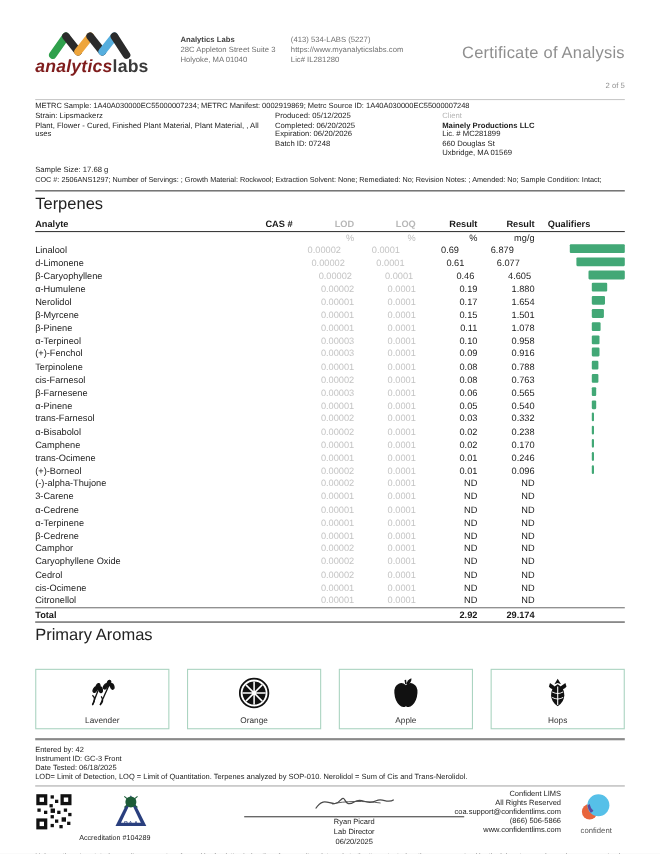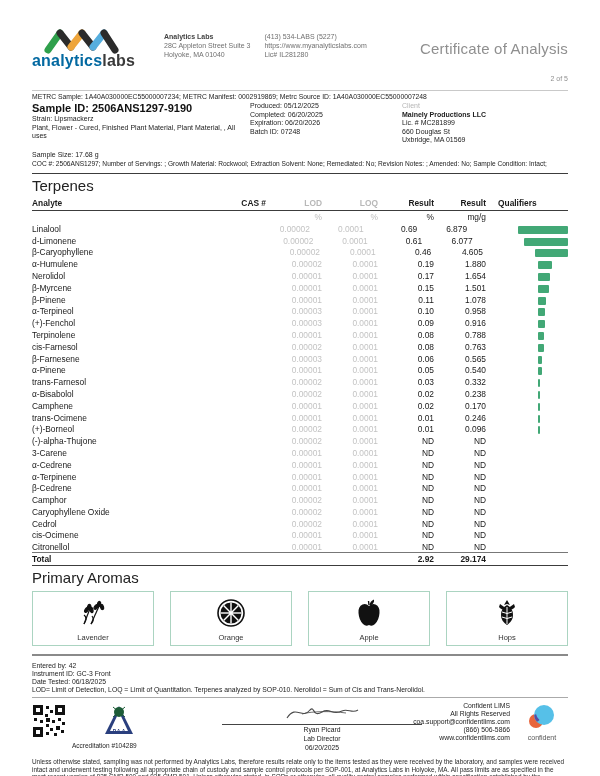--- a/index.html
+++ b/index.html
@@ -4,62 +4,62 @@
 <style>
   * { margin:0; padding:0; box-sizing:border-box; }
   body { background:#e9e9e9; font-family:"Liberation Sans", sans-serif; color:#1a1a1a; }
   .page { width:600px; height:776px; background:#ffffff; margin:0 auto; padding:28px 32px 0; overflow:hidden; position:relative; }
 
   
   .hdr { display:flex; align-items:flex-start; padding-bottom:8px; border-bottom:1px solid #c9c9c9; }
   .brand { width:118px; }
   .brand-zig { display:block; margin-left:12px; }
   .brand-word { font-size:16px; font-weight:bold; letter-spacing:.2px; line-height:14px; }
-  .brand-word .g { color:#0369a1; } .brand-word .d { color:#3a3a3a; }
+  .brand-word .g { color:#7f1d1d;font-style:italic; } .brand-word .d { color:#3a3a3a; }
   .hdr-col { font-size:7px; line-height:9px; color:#707070; margin-left:14px; margin-top:4px; }
   .hdr-col .strong { color:#444; font-weight:bold; }
   .hdr-right { margin-left:auto; text-align:right; margin-top:12px; }
   .coa-title { font-size:15px; color:#8f8f8f; letter-spacing:.2px; }
   .page-num { font-size:7px; color:#8f8f8f; margin-top:18px; }
 
   
   .sample-title { font-size:16px; font-weight:bold; margin-top:6px; color:#111; }
   .metrc { font-size:6.8px; color:#222; margin-top:2px; }
   .info-grid { display:grid; grid-template-columns:218px 152px auto; margin-top:2px; font-size:7px; line-height:8.6px; color:#222; }
   .sample-id { font-size:11px; font-weight:bold; line-height:13px; color:#111; }
   .client-label { color:#b5b5b5; }
   .client-name { font-weight:bold; }
   .meta-line { font-size:7px; margin-top:6px; color:#222; }
   .coc-line { font-size:6.6px; margin-top:2px; color:#222; }
 
   
   .sect-rule { border-top:1.5px solid #3c3c3c; margin-top:6px; }
   .sect-title { font-size:15px; color:#222; margin-top:3px; }
   .ttable { margin-top:4px; }
-  .thead, .trow, .turow { display:flex; align-items:flex-end; }
+  .thead, .trow, .turow { display:flex; align-items:flex-start; }
   .thead { font-size:8.4px; font-weight:bold; padding-bottom:2px; border-bottom:1.5px solid #3c3c3c; }
   .turow { font-size:8.4px; height:11px; }
   .trow { font-size:8.4px; height:11.8px; }
   .c-analyte { width:176px; text-align:left; }
   .c-cas { width:58px; text-align:right; }
   .c-lod { width:56px; text-align:right; }
   .c-loq { width:56px; text-align:right; }
   .c-pct { width:56px; text-align:right; }
   .c-mgg { width:52px; text-align:right; }
   .c-qual { width:38px; padding-left:12px; text-align:left; }
   .c-bar { flex:1; padding-left:14px; }
   .gray { color:#bdbdbd; }
   .thead .c-lod, .thead .c-loq { color:#b8b8b8; }
   .trow .c-lod, .trow .c-loq { color:#c3c3c3; }
   .bar { height:8px; background:#42a876; border-radius:1px; }
   .trow-total { display:flex; font-size:8.4px; font-weight:bold; height:13px; align-items:center; border-top:1px solid #777; }
   .table-end { border-top:1.5px solid #3c3c3c; }
 
   
-  .aromas { display:flex; gap:16px; margin-top:5px; }
+  .aromas { display:flex; gap:16px; margin-top:22px; }
   .aroma-box { flex:1; height:55px; border:1px solid #abd4c1; background:#fff; display:flex; flex-direction:column; align-items:center; justify-content:flex-end; padding-bottom:3px; position:relative; }
   .aroma-ico { position:absolute; top:6px; left:50%; transform:translateX(-50%); }
   .aroma-lbl { font-size:7.5px; color:#333; }
 
   
   .foot-rule { border-top:2.5px solid #8a8a8a; margin-top:8px; }
   .foot-meta { font-size:6.8px; line-height:7.8px; color:#222; margin-top:6px; }
   .foot-thin { border-top:1px solid #aaa; margin-top:4px; }
   .logos-row { position:relative; height:52px; margin-top:4px; }
   .qr { position:absolute; left:0; top:2px; }
@@ -103,21 +103,20 @@
     <div class="hdr-right">
       <div class="coa-title">Certificate of Analysis</div>
       <div class="page-num">2 of 5</div>
     </div>
   </div>
 
   <div class="metrc">METRC Sample: 1A40A030000EC55000007234; METRC Manifest: 0002919869; Metrc Source ID: 1A40A030000EC55000007248</div>
 
   <div class="info-grid">
     <div>
-      <div class="sample-id">Sample ID: 2506ANS1297-9190</div>
       <div>Strain: Lipsmackerz</div>
       <div>Plant, Flower - Cured, Finished Plant Material, Plant Material, , All uses</div>
     </div>
     <div>
       <div>Produced: 05/12/2025</div>
       <div>Completed: 06/20/2025</div>
       <div>Expiration: 06/20/2026</div>
       <div>Batch ID: 07248</div>
     </div>
     <div>

